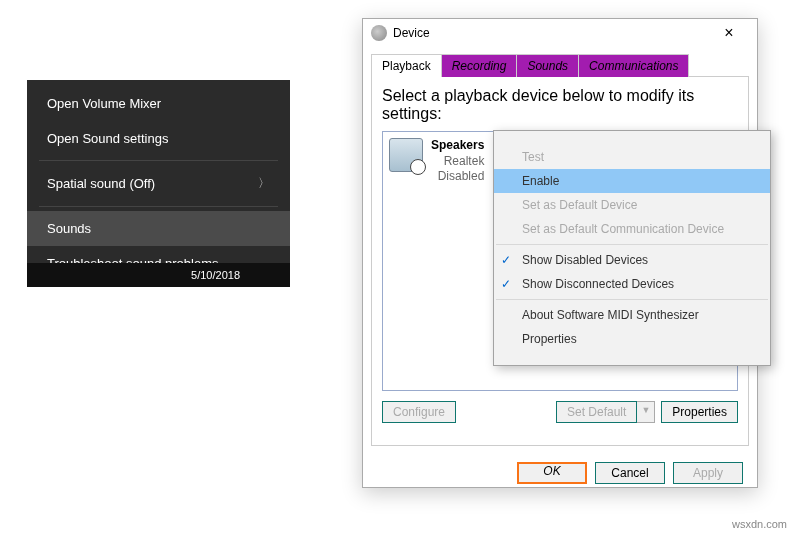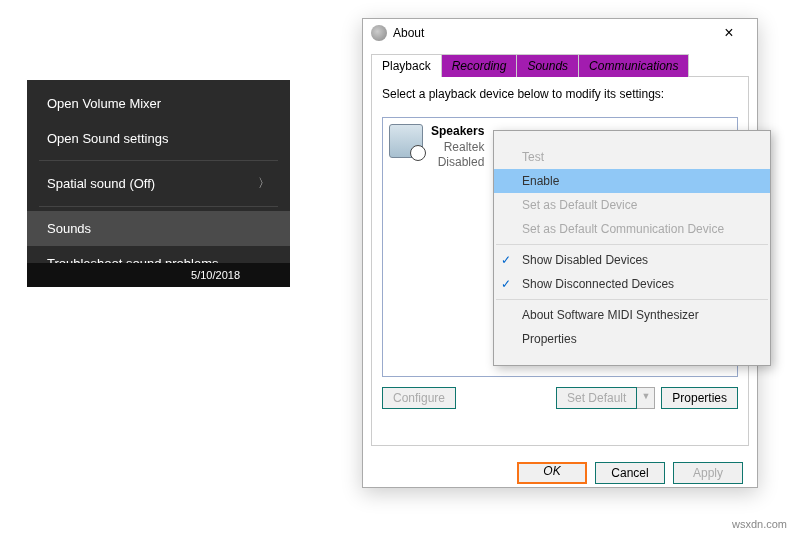--- a/index.html
+++ b/index.html
@@ -21,21 +21,21 @@
 .titlebar-icon { width: 16px; height: 16px; background: radial-gradient(circle at 40% 40%, #ccc, #888); border-radius: 50%; margin-right: 6px; }
 .titlebar-text { font-size: 12px; flex: 1; }
 .titlebar-close { width: 40px; text-align: center; font-size: 16px; font-family: Arial; }
 
 .tabstrip { display: flex; margin: 6px 8px 0 8px; font-size: 12px; }
 .tab { padding: 4px 10px; border: 1px solid #ccc; border-bottom: none; background: #fff; margin-right: -1px; position: relative; top: 1px; cursor: pointer; }
 .tab.active { background: #fff; z-index: 2; }
 .tab.inactive { background: #a21caf; font-style: italic; }
 
 .tab-panel { margin: 0 8px 8px 8px; border: 1px solid #ccc; padding: 10px; height: 370px; }
-.instruction { font-size: 12px; margin-bottom: 16px; }
+.instruction { font-size: 16px; margin-bottom: 8px; }
 .device-list { border: 1px solid #9ac; height: 260px; background: #fff; padding: 6px; }
 .device-row { display: flex; align-items: flex-start; gap: 8px; }
 .device-icon { width: 34px; height: 34px; background: linear-gradient(#d8e4ec,#a8c0d0); border:1px solid #789; border-radius: 3px; position: relative; }
 .device-icon::after { content:''; position:absolute; right:-4px; bottom:-4px; width:14px; height:14px; background:#fff; border:1px solid #444; border-radius:50%; }
 .device-text { font-size: 12px; line-height: 1.3; text-align: right; }
 .device-name { font-weight: 600; }
 .device-sub { color: #666; }
 
 .btn-row { display: flex; gap: 6px; margin-top: 10px; }
 .btn-row .spacer { flex: 1; }
@@ -81,21 +81,21 @@
     </div>
 </div>
 
 <div class="taskbar">
   <span>5/10/2018</span>
 </div>
 
 <div class="dialog">
   <div class="titlebar">
     <div class="titlebar-icon"></div>
-    <div class="titlebar-text">About</div>
+    <div class="titlebar-text">Device</div>
     <div class="titlebar-close">×</div>
   </div>
   <div class="tabstrip">
     <div class="tab active">Playback</div>
     <div class="tab inactive">Recording</div>
     <div class="tab inactive">Sounds</div>
     <div class="tab inactive">Communications</div>
   </div>
   <div class="tab-panel">
     <div class="instruction">Select a playback device below to modify its settings:</div>

